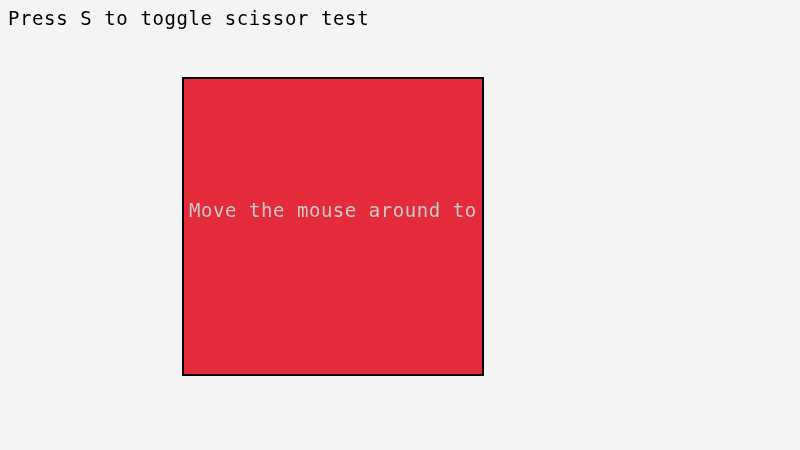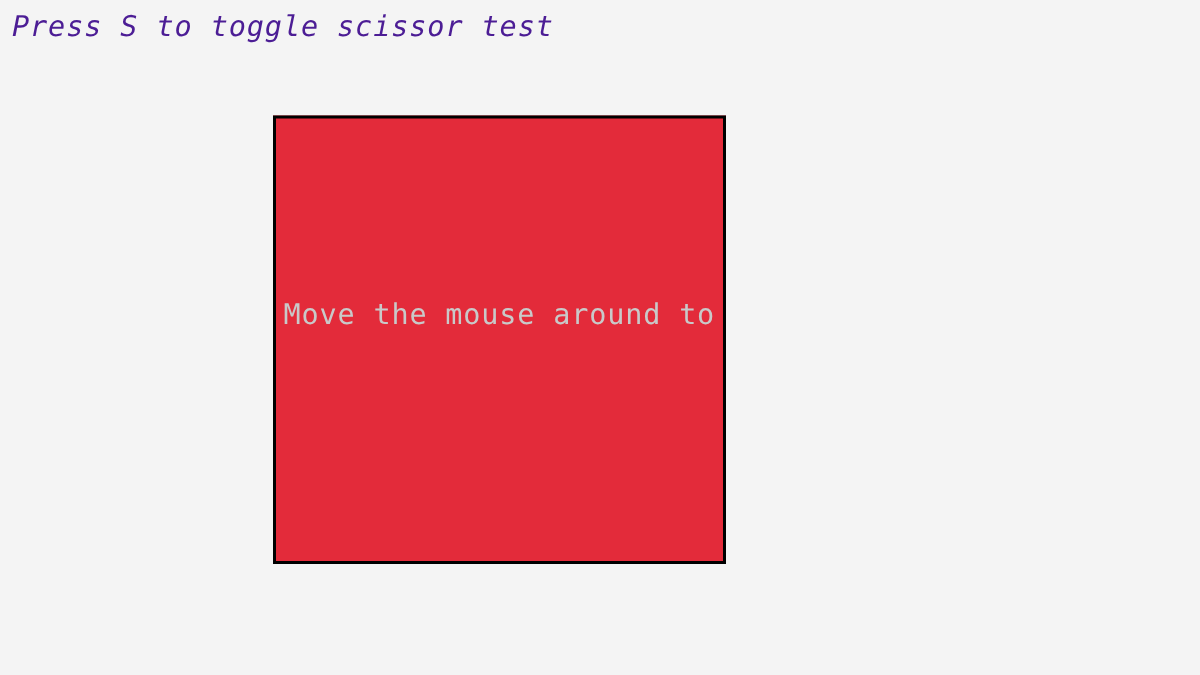--- a/index.html
+++ b/index.html
@@ -23,25 +23,24 @@
 
   
   .instruction {
     position: absolute;
     left: 8px;
     top: 7px;
     font-family: "DejaVu Sans Mono", monospace;
     font-size: 19px;
     line-height: 23px;
     letter-spacing: 0.6px;
-    color: #4c1d95;
+    color: #000000;
     white-space: pre;
     -webkit-font-smoothing: none;
     font-smooth: never;
-    font-style: italic;
   }
 
   
   .scissor-box {
     position: absolute;
     left: 182px;
     top: 77px;
     width: 298px;
     height: 295px;
     background: #e32b3a;

